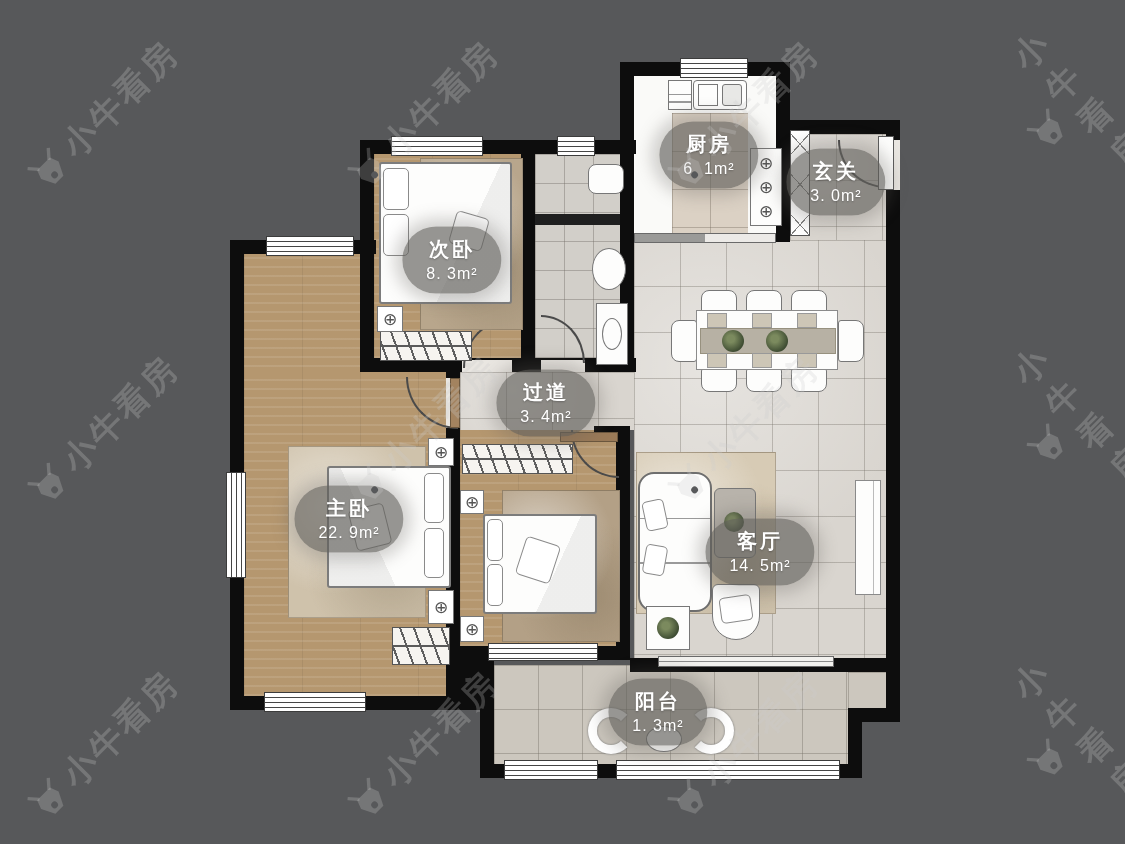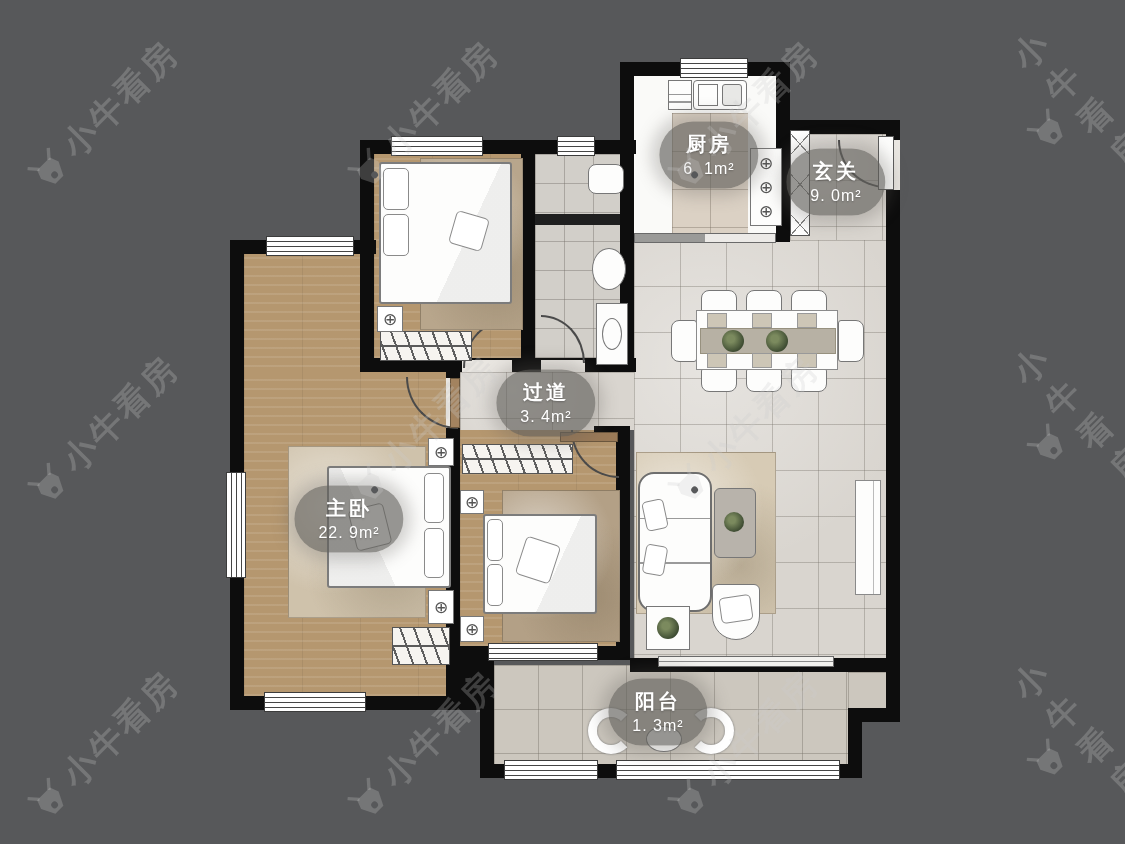--- a/index.html
+++ b/index.html
@@ -229,30 +229,38 @@
     <div class="ring" style="left:588px;top:708px;width:46px;height:46px;border-right-color:transparent;"></div>
     <div class="ring" style="left:688px;top:708px;width:46px;height:46px;border-left-color:transparent;"></div>
     <div class="box" style="left:646px;top:726px;width:36px;height:26px;border-radius:50%;"></div>
 
     <div class="room-label" style="left:709px;top:155px;">
       <div class="rl-name">厨房</div>
       <div class="rl-area">6. 1m²</div>
     </div>
     <div class="room-label" style="left:836px;top:182px;">
       <div class="rl-name">玄关</div>
-      <div class="rl-area">9. 0m²</div>
+      <div class="rl-area">3. 0m²</div>
+    </div>
+    <div class="room-label" style="left:452px;top:260px;">
+      <div class="rl-name">次卧</div>
+      <div class="rl-area">8. 3m²</div>
     </div>
     <div class="room-label" style="left:546px;top:403px;">
       <div class="rl-name">过道</div>
       <div class="rl-area">3. 4m²</div>
     </div>
     <div class="room-label" style="left:349px;top:519px;">
       <div class="rl-name">主卧</div>
       <div class="rl-area">22. 9m²</div>
     </div>
+    <div class="room-label" style="left:760px;top:552px;">
+      <div class="rl-name">客厅</div>
+      <div class="rl-area">14. 5m²</div>
+    </div>
     <div class="room-label" style="left:658px;top:712px;">
       <div class="rl-name">阳台</div>
       <div class="rl-area">1. 3m²</div>
     </div>
   </div>
 
   <div id="wm-layer">
       <div class="wm" style="left: 105px; top: 115px;">
         <svg width="36" height="36" viewBox="0 0 32 32">
           <path d="M3 1 l7 8 M29 1 l-7 8" stroke="currentColor" stroke-width="3" fill="none"></path>

